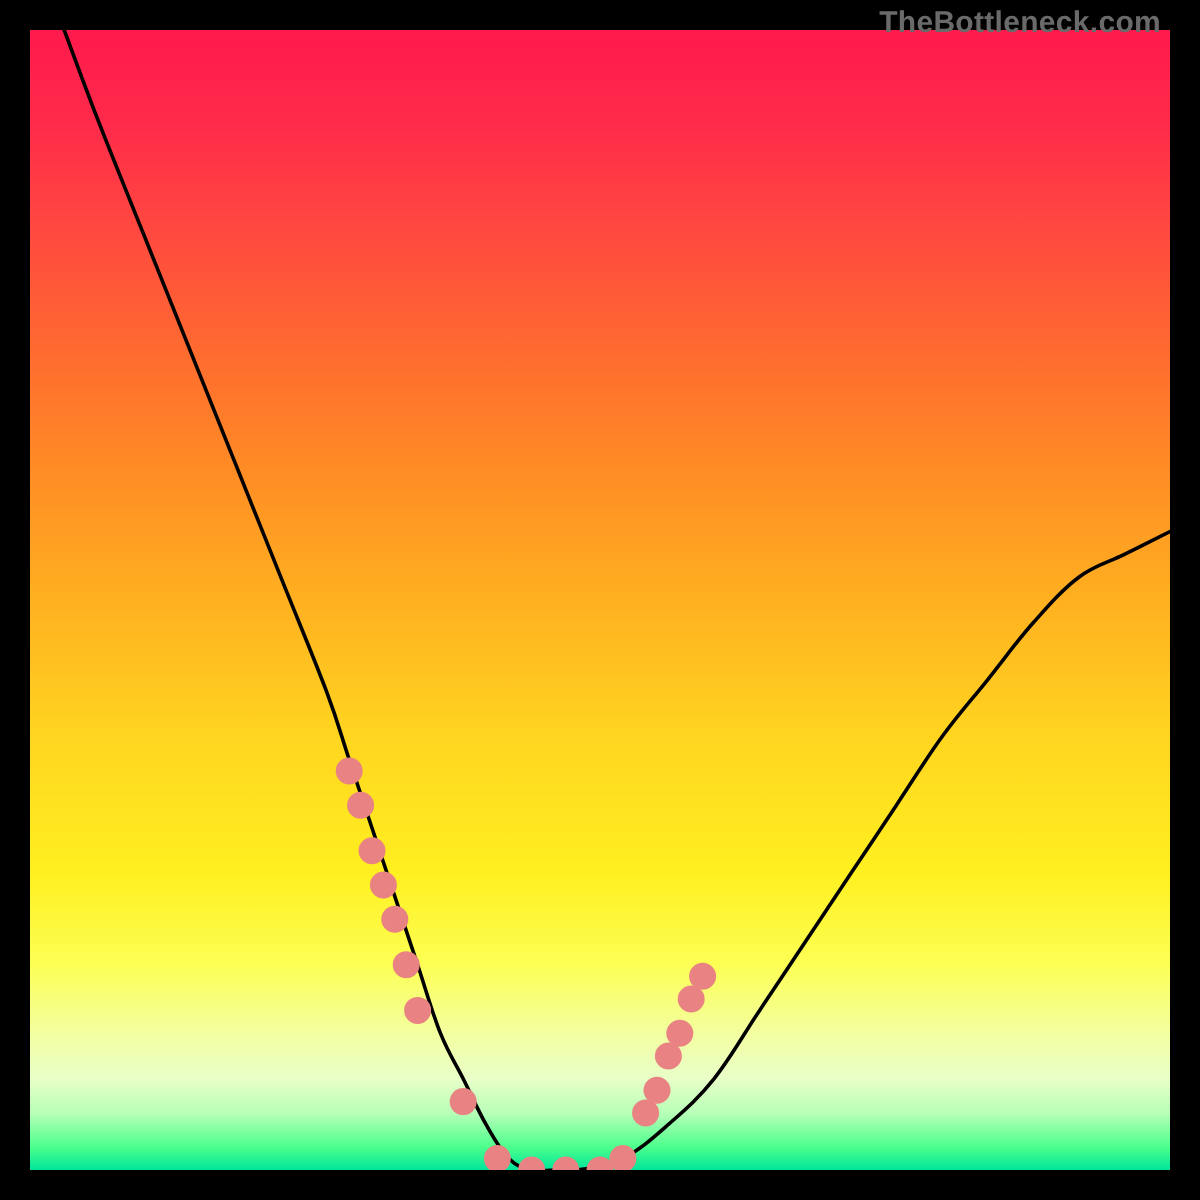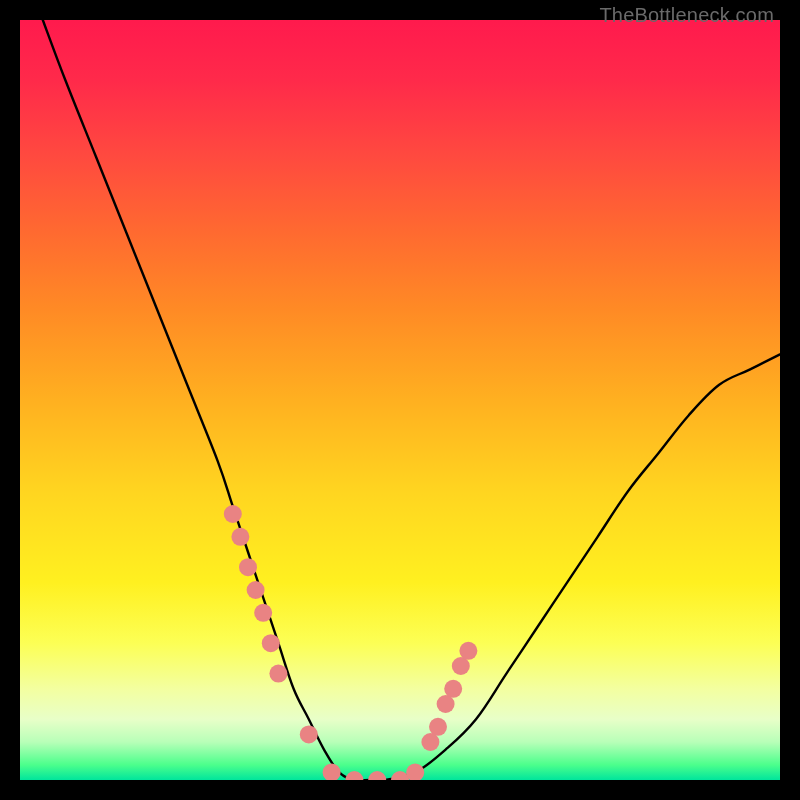--- a/index.html
+++ b/index.html
@@ -45,21 +45,21 @@
       #4cff8c 98%,
       #00e59c 100%
     );
   }
   .watermark {
     position: absolute;
     top: 4px;
     right: 26px;
     color: #6a6a6a;
     font-size: 20px;
-    font-weight: 400;
+    font-weight: 700;
     letter-spacing: 0.2px;
     user-select: none;
   }
   svg.curve {
     position: absolute;
     inset: 0;
   }
 </style>
 </head>
 <body>

